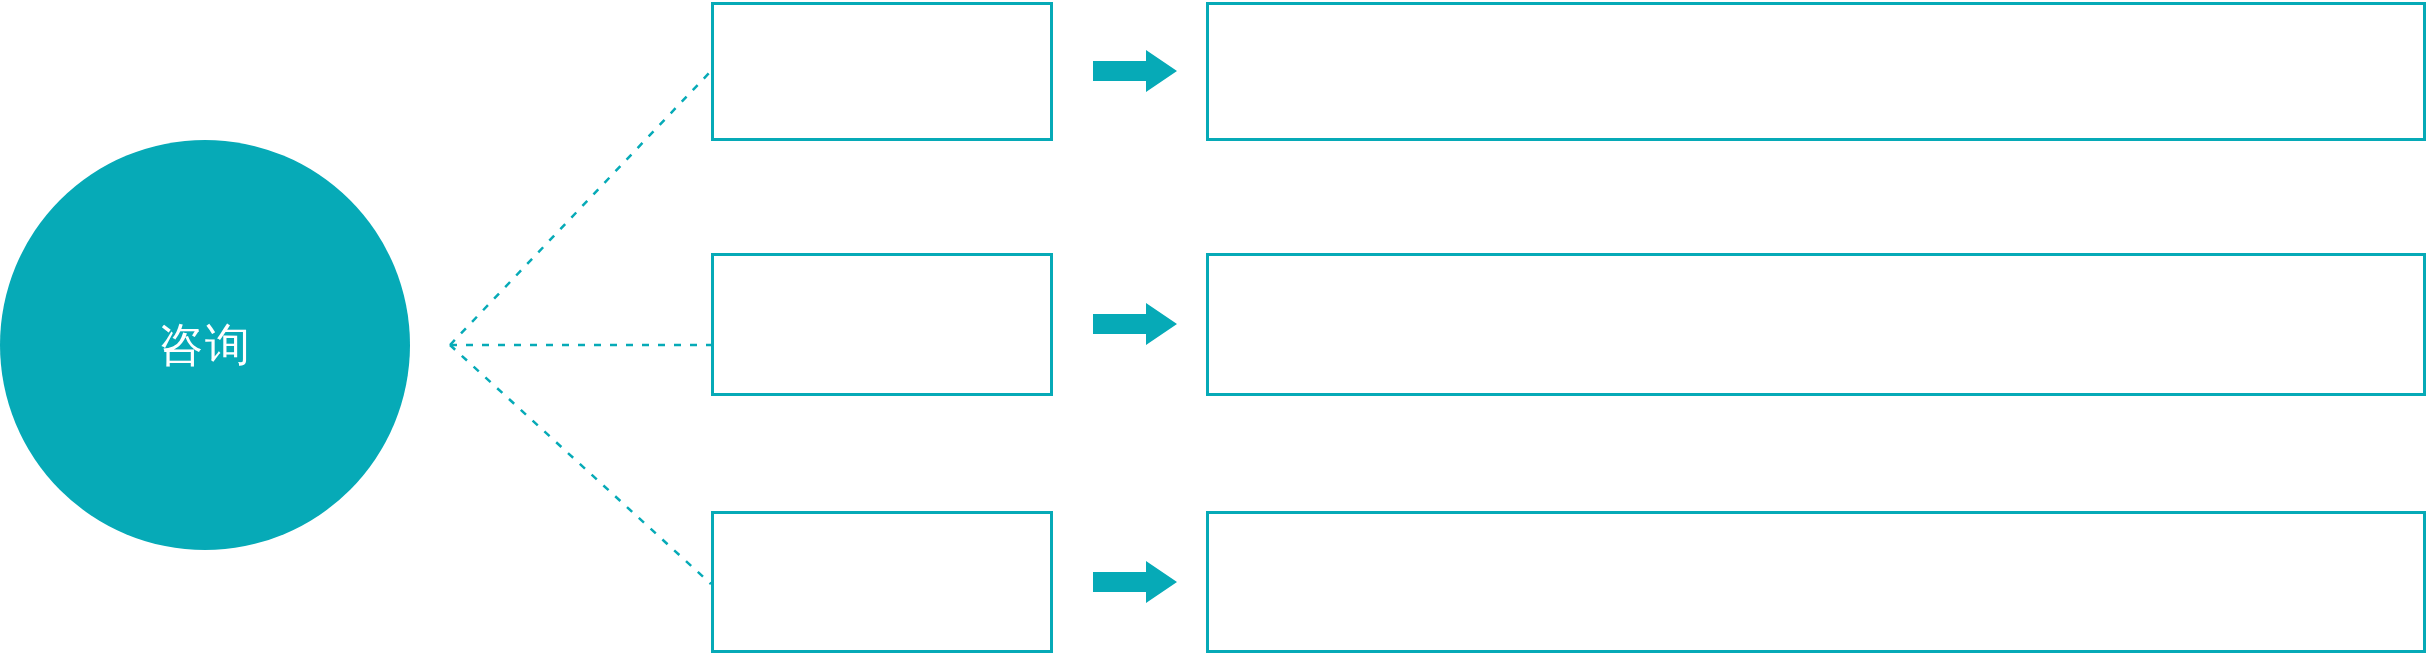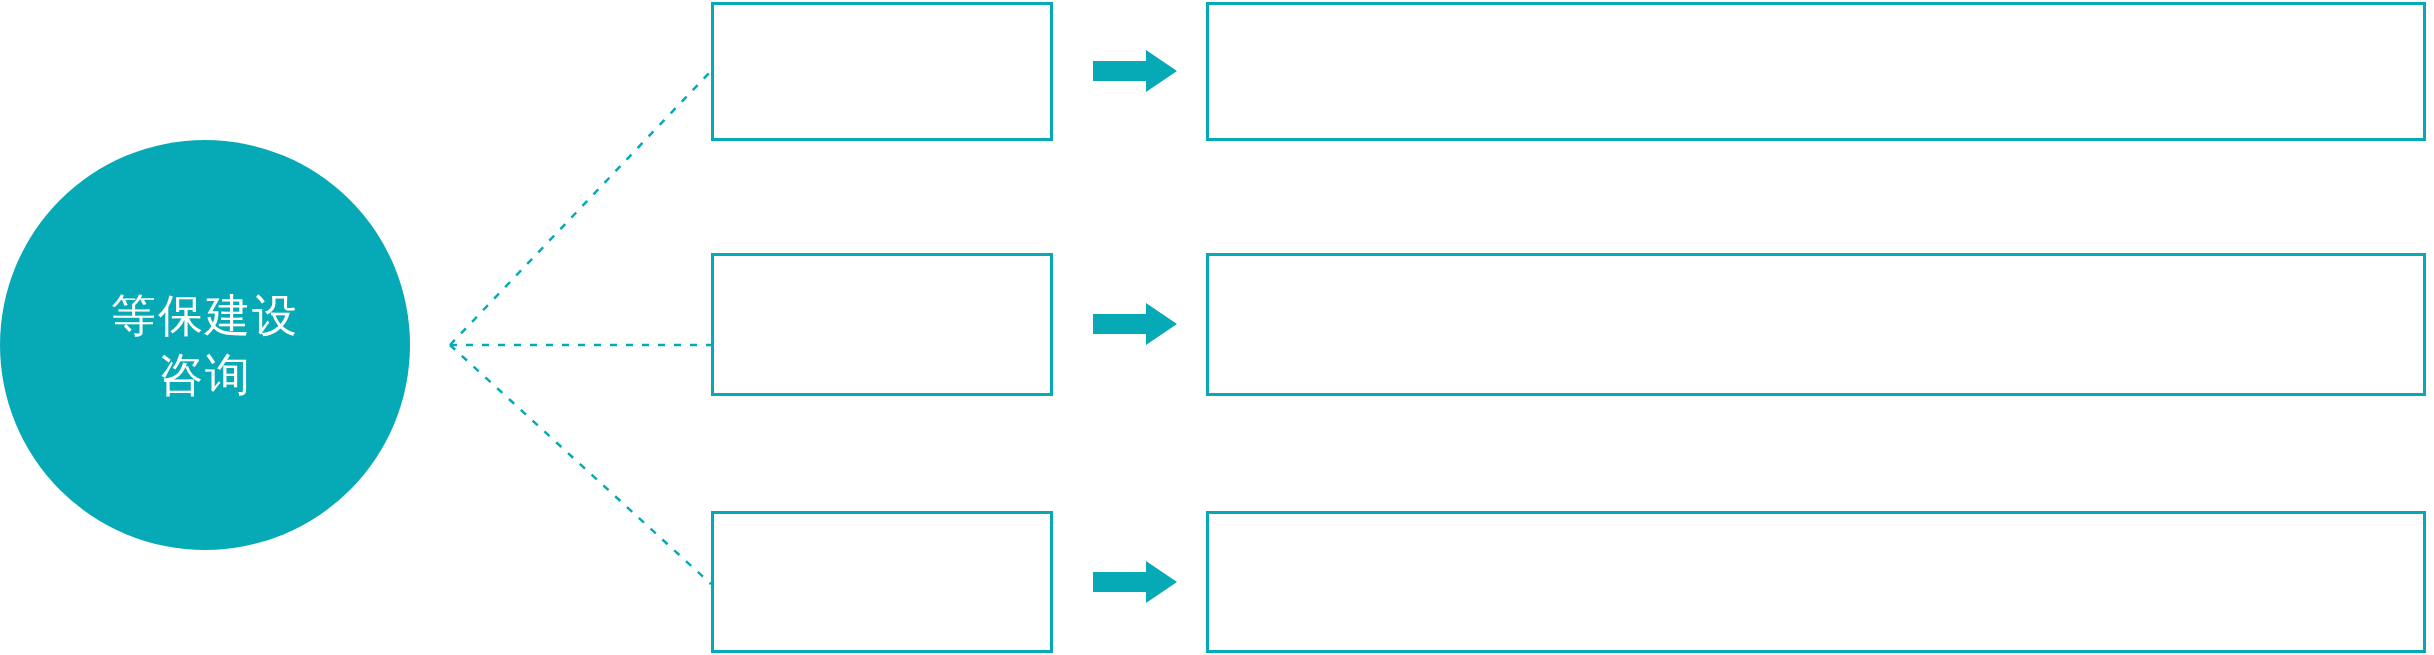--- a/index.html
+++ b/index.html
@@ -110,21 +110,20 @@
 
   <svg class="connector-layer" viewBox="0 0 2434 655" preserveAspectRatio="none">
     <g id="connector-group" fill="none" stroke="#06AAB7" stroke-width="2.5" stroke-dasharray="7 9" stroke-linecap="butt">
         <line x1="450" y1="345" x2="711" y2="71"></line>
         <line x1="450" y1="345" x2="711" y2="345"></line>
         <line x1="450" y1="345" x2="711" y2="584"></line>
       </g>
   </svg>
 
   <div class="hub-circle">
-    <div class="hub-line">等保建设</div>
     <div class="hub-line">咨询</div>
   </div>
 
   <div class="flow-row" style="top:0px;">
     <div class="stage-box stage-box-small" style="top:2px; height:139px;">
       <span class="stage-text"></span>
     </div>
 
     <div class="block-arrow" style="top:50px;">
       <svg viewBox="0 0 84 42" preserveAspectRatio="none" aria-hidden="true">

